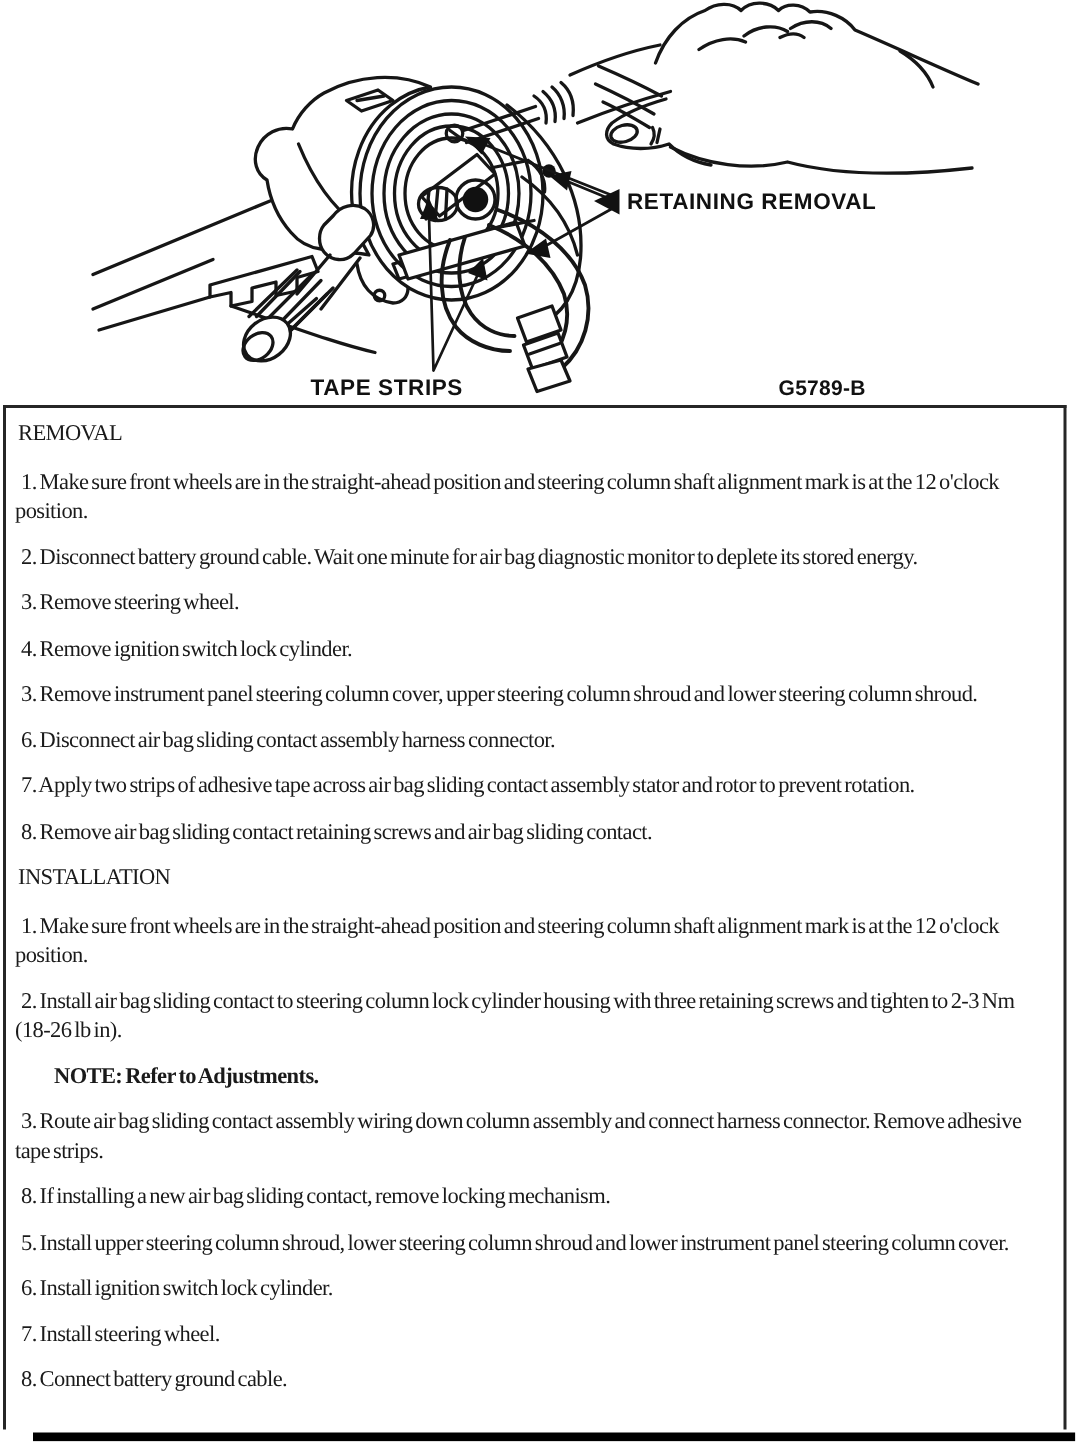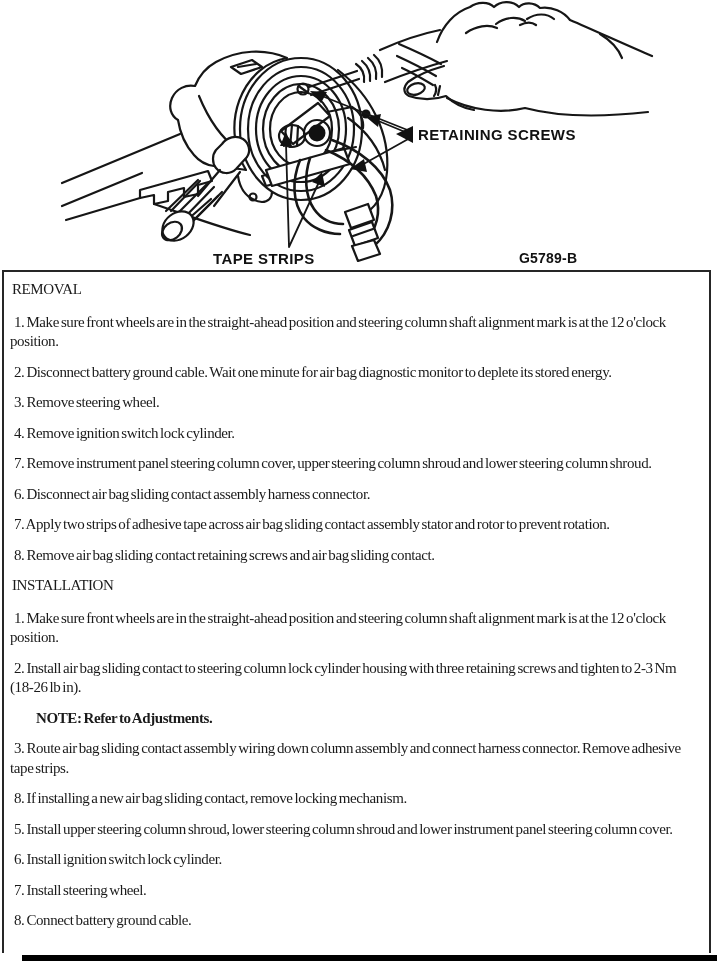--- a/index.html
+++ b/index.html
@@ -4,21 +4,21 @@
 <style>
   html,body{margin:0;padding:0;background:#fff;}
   .page{position:relative;width:717px;height:961px;background:#fff;overflow:hidden;
         font-family:"Liberation Serif","DejaVu Serif",serif;color:#1a1a1a;}
   
   .figure{position:absolute;left:0;top:0;width:717px;height:268px;background:#fff;}
   .figure svg{position:absolute;left:0;top:0;}
   .callout{position:absolute;font-family:"Liberation Sans","DejaVu Sans",sans-serif;
            font-weight:700;font-size:15px;letter-spacing:.4px;color:#111;white-space:nowrap;}
   .callout.retaining{left:418px;top:126px;}
-  .callout.tape{left:213px;top:250px;}
+  .callout.tape{left:207px;top:250px;}
   .callout.figcode{left:519px;top:250px;font-size:14px;letter-spacing:.2px;}
   
   .doc-box{position:absolute;left:2px;top:270px;width:709px;height:683px;box-sizing:border-box;
            border:2px solid #262626;border-bottom:none;padding:6px 8px 0 6px;
            font-size:15px;line-height:19.5px;letter-spacing:-0.4px;word-spacing:-1.4px;}
   .doc-box .heading{margin:2px 0 13px 2px;}
   .doc-box p{margin:0 0 11px 0;text-indent:4px;}
   .doc-box p.note{margin-left:26px;text-indent:0;font-weight:bold;}
   .bottom-bar{position:absolute;left:22px;top:955px;width:695px;height:6px;background:#000;}
 </style>
@@ -101,32 +101,32 @@
         <path d="M310,91 L327,92 L321,103 Z" fill="#111" stroke="none"></path>
         <path d="M366,117 L381,114 L378,127 Z" fill="#111" stroke="none"></path>
         <path d="M350,169 L364,159 L367,172 Z" fill="#111" stroke="none"></path>
 
         <path d="M289,247 L286,144 M289,247 L319,182" stroke-width="1.8"></path>
         <path d="M286,132 L280,146 L292,146 Z" fill="#111" stroke="none"></path>
         <path d="M322,172 L312,182 L325,187 Z" fill="#111" stroke="none"></path>
       </g>
     </svg>
 
-    <span class="callout retaining">RETAINING SCREWS</span>
+    <span class="callout retaining">RETAINING REMOVAL</span>
     <span class="callout tape">TAPE STRIPS</span>
     <span class="callout figcode">G5789-B</span>
   </div>
 
   <div class="doc-box">
     <div class="heading">REMOVAL</div>
     <p>1. Make sure front wheels are in the straight-ahead position and steering column shaft alignment mark is at the 12 o'clock position.</p>
     <p>2. Disconnect battery ground cable. Wait one minute for air bag diagnostic monitor to deplete its stored energy.</p>
     <p>3. Remove steering wheel.</p>
     <p>4. Remove ignition switch lock cylinder.</p>
-    <p>7. Remove instrument panel steering column cover, upper steering column shroud and lower steering column shroud.</p>
+    <p>3. Remove instrument panel steering column cover, upper steering column shroud and lower steering column shroud.</p>
     <p>6. Disconnect air bag sliding contact assembly harness connector.</p>
     <p>7. Apply two strips of adhesive tape across air bag sliding contact assembly stator and rotor to prevent rotation.</p>
     <p>8. Remove air bag sliding contact retaining screws and air bag sliding contact.</p>
 
     <div class="heading">INSTALLATION</div>
     <p>1. Make sure front wheels are in the straight-ahead position and steering column shaft alignment mark is at the 12 o'clock position.</p>
     <p>2. Install air bag sliding contact to steering column lock cylinder housing with three retaining screws and tighten to 2-3 Nm (18-26 lb in).</p>
     <p class="note">NOTE: Refer to Adjustments.</p>
     <p>3. Route air bag sliding contact assembly wiring down column assembly and connect harness connector. Remove adhesive tape strips.</p>
     <p>8. If installing a new air bag sliding contact, remove locking mechanism.</p>

